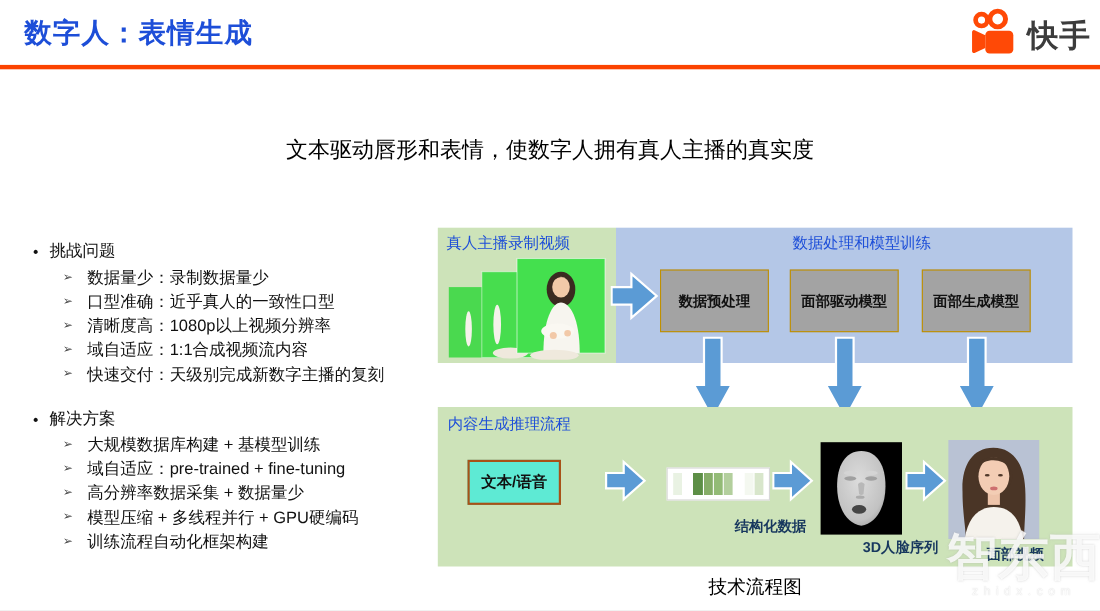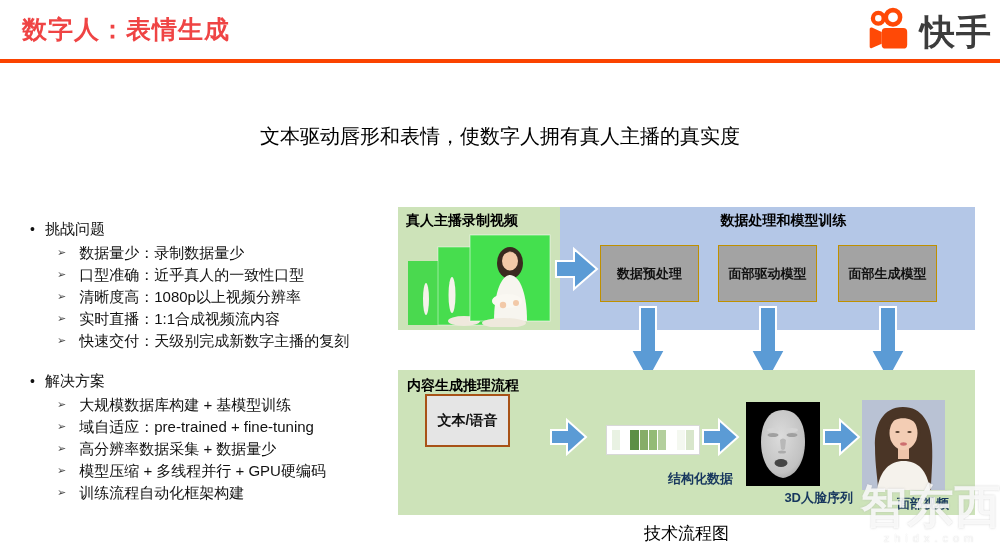--- a/index.html
+++ b/index.html
@@ -2,56 +2,56 @@
 <html><head>
 <meta charset="utf-8">
 <style>
   html,body{margin:0;padding:0;background:#e8e8e8;}
   .slide{
     position:relative;width:1000px;height:555px;background:#ffffff;
     font-family:"Liberation Sans","DejaVu Sans",sans-serif;
     overflow:hidden;margin:0 auto;
   }
   
-  .page-title{position:absolute;left:22px;top:13px;font-size:25px;font-weight:bold;color:#ef4444;letter-spacing:1px;}
+  .page-title{position:absolute;left:22px;top:13px;font-size:25px;font-weight:bold;color:#1d4ed8;letter-spacing:1px;}
   .accent-rule{position:absolute;left:0;top:59px;width:1000px;height:4px;background:#fb4300;}
   .logo{position:absolute;right:8px;top:7px;display:flex;align-items:center;gap:4px;}
-  .logo-text{font-size:35px;font-weight:bold;color:#3c3c3c;letter-spacing:1px;}
+  .logo-text{font-size:28px;font-weight:bold;color:#3c3c3c;letter-spacing:1px;}
   
   .subtitle{position:absolute;left:0;top:123px;width:1000px;text-align:center;font-size:20px;color:#000;}
   
   .bullet-sec{position:absolute;left:30px;width:368px;font-size:15px;color:#111;}
   .sec-1{top:218px;}
   .sec-2{top:370px;}
   .sec-title{display:flex;gap:10px;line-height:22px;margin-bottom:2px;}
   .dot{font-size:14px;}
   .sub-item{display:flex;gap:13px;padding-left:27px;line-height:21.9px;}
   .chev{font-size:11px;color:#444;line-height:21.9px;}
   
   .panel{position:absolute;box-sizing:border-box;}
   .panel-green{background:#cde3b9;}
   .panel-blue{background:#b4c7e7;}
   .rec-panel{left:398px;top:207px;width:162px;height:123px;}
   .train-panel{left:560px;top:207px;width:415px;height:123px;}
   .inf-panel{left:398px;top:370px;width:577px;height:145px;}
-  .panel-title{position:absolute;font-size:14px;font-weight:bold;color:#000000;white-space:nowrap;}
+  .panel-title{position:absolute;font-size:14px;font-weight:normal;color:#1d4ed8;white-space:nowrap;}
   .rec-title{left:8px;top:5px;}
   .train-title{left:16px;top:5px;width:100%;text-align:center;}
   .inf-title{left:9px;top:7px;}
   .frames-svg{position:absolute;left:8px;top:26px;}
   
   .ybox{position:absolute;top:38px;width:99px;height:57px;background:#a3a3a3;border:1px solid #bf9000;
         display:flex;align-items:center;justify-content:center;font-size:13px;font-weight:bold;color:#111;box-sizing:border-box;}
   .ybox-1{left:40px;} .ybox-2{left:158px;} .ybox-3{left:278px;}
   
   .arrow{position:absolute;}
   .big-arrow{left:555px;top:243px;}
   .dar{top:306px;} .dar-1{left:628px;} .dar-2{left:748px;} .dar-3{left:868px;}
   
-  .input-box{position:absolute;left:27px;top:24px;width:85px;height:53px;background:#e5e5e5;border:2px solid #a85217;
+  .input-box{position:absolute;left:27px;top:48px;width:85px;height:41px;background:#5eead4;border:2px solid #a85217;
         display:flex;align-items:center;justify-content:center;font-size:14px;font-weight:bold;color:#111;box-sizing:border-box;}
   .r-arrow-1{left:152px;top:45px;} .r-arrow-2{left:304px;top:45px;} .r-arrow-3{left:425px;top:45px;}
   .strip{position:absolute;left:208px;top:55px;width:94px;height:30px;background:#fff;border:1px solid #d8d8d8;
         box-sizing:border-box;display:flex;align-items:stretch;gap:1px;padding:4px 5px;}
   .strip-cell{flex:1;}
   .face-box{position:absolute;left:348px;top:32px;width:74px;height:84px;background:#000;}
   .portrait{position:absolute;left:464px;top:30px;width:83px;height:90px;}
   .flow-label{position:absolute;font-size:13px;font-weight:bold;color:#17375e;text-align:right;}
   .lbl-strip{left:175px;top:100px;width:160px;}
   .lbl-face{left:315px;top:119px;width:140px;}
@@ -97,21 +97,21 @@
     <div class="sub-item">
         <span class="chev">➢</span>
         <span>口型准确：近乎真人的一致性口型</span>
       </div>
     <div class="sub-item">
         <span class="chev">➢</span>
         <span>清晰度高：1080p以上视频分辨率</span>
       </div>
     <div class="sub-item">
         <span class="chev">➢</span>
-        <span>实时直播：1:1合成视频流内容</span>
+        <span>域自适应：1:1合成视频流内容</span>
       </div>
     <div class="sub-item">
         <span class="chev">➢</span>
         <span>快速交付：天级别完成新数字主播的复刻</span>
       </div>
   </div>
 
   <div class="bullet-sec sec-2">
     <div class="sec-title">
       <span class="dot">•</span>

